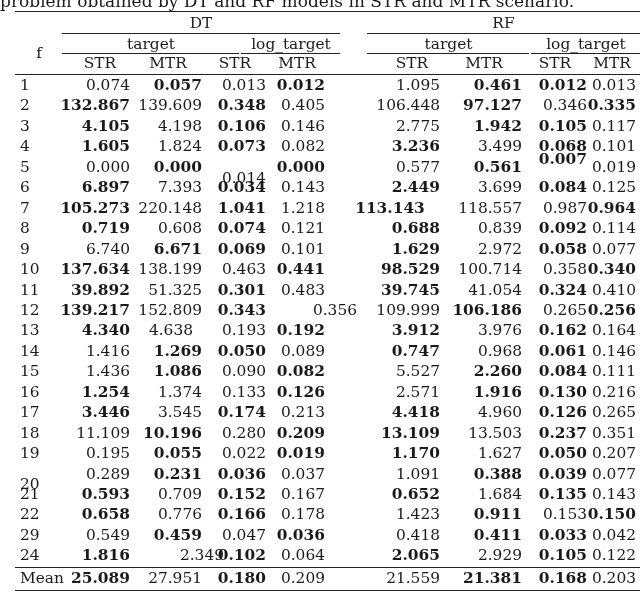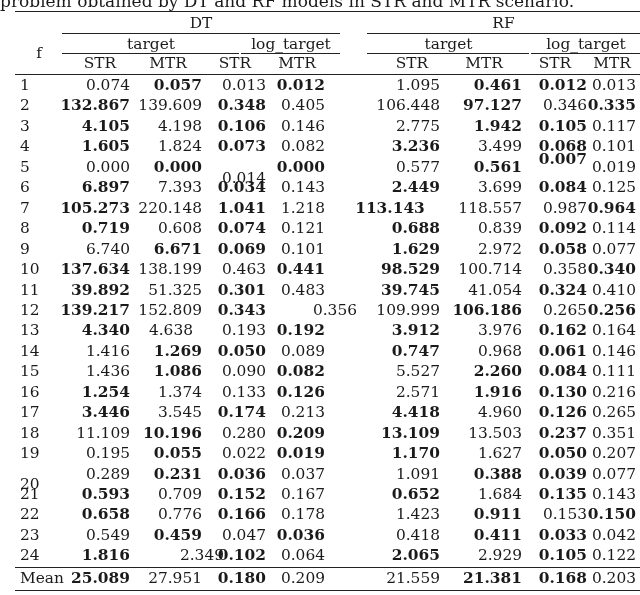--- a/index.html
+++ b/index.html
@@ -236,21 +236,21 @@
     <div class="cell r" style="left: 521px; top: 475px; width: 100px;">0.143</div>
     <div class="cell l" style="left: 5px; top: 495.45px;">22</div>
     <div class="cell r b" style="left: 15px; top: 495.45px; width: 100px;">0.658</div>
     <div class="cell r" style="left: 87px; top: 495.45px; width: 100px;">0.776</div>
     <div class="cell r b" style="left: 151px; top: 495.45px; width: 100px;">0.166</div>
     <div class="cell r" style="left: 210px; top: 495.45px; width: 100px;">0.178</div>
     <div class="cell r" style="left: 325px; top: 495.45px; width: 100px;">1.423</div>
     <div class="cell r b" style="left: 407px; top: 495.45px; width: 100px;">0.911</div>
     <div class="cell r" style="left: 472px; top: 495.45px; width: 100px;">0.153</div>
     <div class="cell r b" style="left: 521px; top: 495.45px; width: 100px;">0.150</div>
-    <div class="cell l" style="left: 5px; top: 515.9px;">23</div>
+    <div class="cell l" style="left: 5px; top: 515.9px;">29</div>
     <div class="cell r" style="left: 15px; top: 515.9px; width: 100px;">0.549</div>
     <div class="cell r b" style="left: 87px; top: 515.9px; width: 100px;">0.459</div>
     <div class="cell r" style="left: 151px; top: 515.9px; width: 100px;">0.047</div>
     <div class="cell r b" style="left: 210px; top: 515.9px; width: 100px;">0.036</div>
     <div class="cell r" style="left: 325px; top: 515.9px; width: 100px;">0.418</div>
     <div class="cell r b" style="left: 407px; top: 515.9px; width: 100px;">0.411</div>
     <div class="cell r b" style="left: 472px; top: 515.9px; width: 100px;">0.033</div>
     <div class="cell r" style="left: 521px; top: 515.9px; width: 100px;">0.042</div>
     <div class="cell l" style="left: 5px; top: 536.35px;">24</div>
     <div class="cell r b" style="left: 15px; top: 536.35px; width: 100px;">1.816</div>

